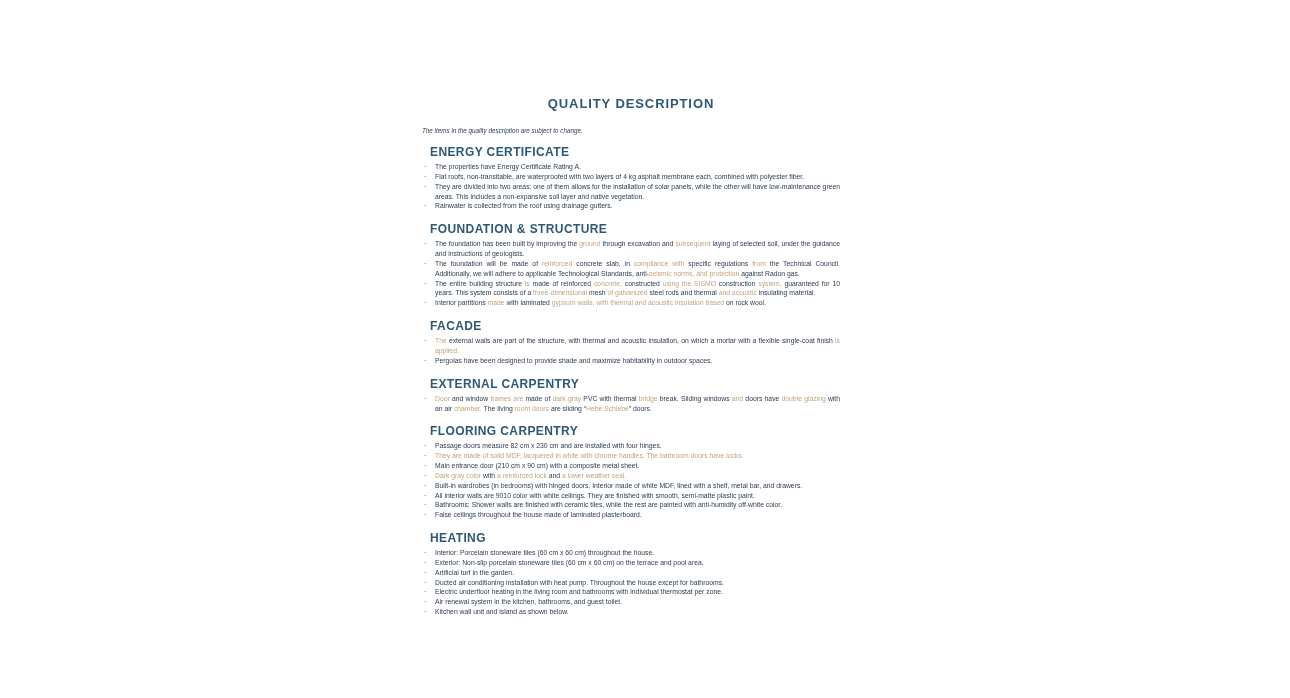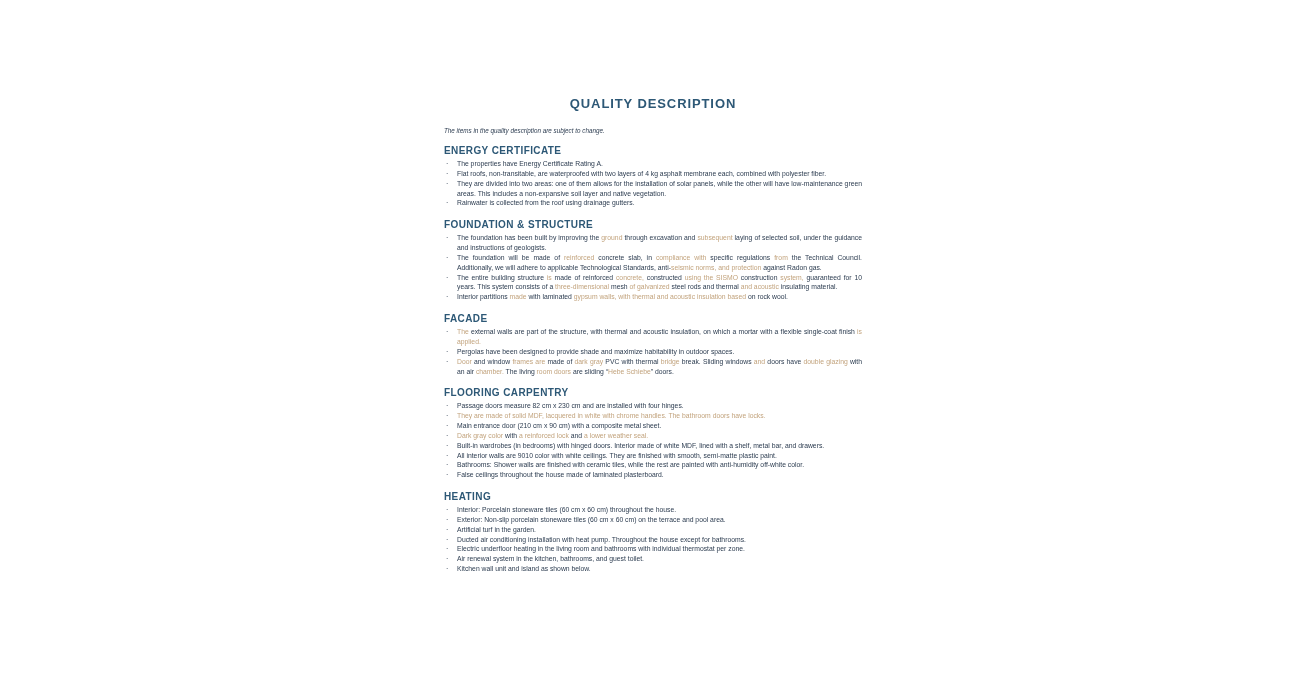--- a/index.html
+++ b/index.html
@@ -12,42 +12,42 @@
     height: 698px;
     position: relative;
     overflow: hidden;
     font-family: "Liberation Sans", sans-serif;
     --heading-color: #2d5876;
     --body-color: #2c3c50;
     --muted-color: #c2a37d;
   }
   .page-column {
     position: absolute;
-    left: 444px;
+    left: 422px;
     top: 96px;
     width: 418px;
   }
   .doc-title {
     margin: 0 0 16px 0;
     text-align: center;
     font-size: 13px;
     font-weight: bold;
     letter-spacing: 0.9px;
     color: var(--heading-color);
   }
   .doc-note {
     margin: 0 0 8px 0;
     font-size: 6.3px;
     font-style: italic;
     color: var(--body-color);
   }
   .section { margin: 0; }
   .sec-heading {
-    margin: 11px 0 3px 0;
-    font-size: 10px;
+    margin: 11px 0 3px 8px;
+    font-size: 12px;
     font-weight: bold;
     letter-spacing: 0.4px;
     color: var(--heading-color);
   }
   ul.bullets {
     list-style: none;
     margin: 0;
     padding: 0;
   }
   ul.bullets li {
@@ -97,20 +97,21 @@
         </ul>
       </section>
       <section class="section">
         <h3 class="sec-heading">FACADE</h3>
         <ul class="bullets">
           <li><span class="muted">The</span><span> external walls are part of the structure, with thermal and acoustic insulation, on which a mortar with a flexible single-coat finish </span><span class="muted">is applied.</span></li>
           <li><span>Pergolas have been designed to provide shade and maximize habitability in outdoor spaces.</span></li>
         </ul>
       </section>
       <section class="section">
+        <h3 class="sec-heading">EXTERNAL CARPENTRY</h3>
         <ul class="bullets">
           <li><span class="muted">Door</span><span> and window </span><span class="muted">frames are</span><span> made of </span><span class="muted">dark gray</span><span> PVC with thermal </span><span class="muted">bridge</span><span> break. Sliding windows </span><span class="muted">and</span><span> doors have </span><span class="muted">double glazing</span><span> with an air </span><span class="muted">chamber.</span><span> The living </span><span class="muted">room doors</span><span> are sliding “</span><span class="muted">Hebe Schiebe</span><span>” doors.</span></li>
         </ul>
       </section>
       <section class="section">
         <h3 class="sec-heading">FLOORING CARPENTRY</h3>
         <ul class="bullets">
           <li><span>Passage doors measure 82 cm x 230 cm and are installed with four hinges.</span></li>
           <li><span class="muted">They are made of solid MDF, lacquered in white with chrome handles. The bathroom doors have locks.</span></li>
           <li><span>Main entrance door (210 cm x 90 cm) with a composite metal sheet.</span></li>

